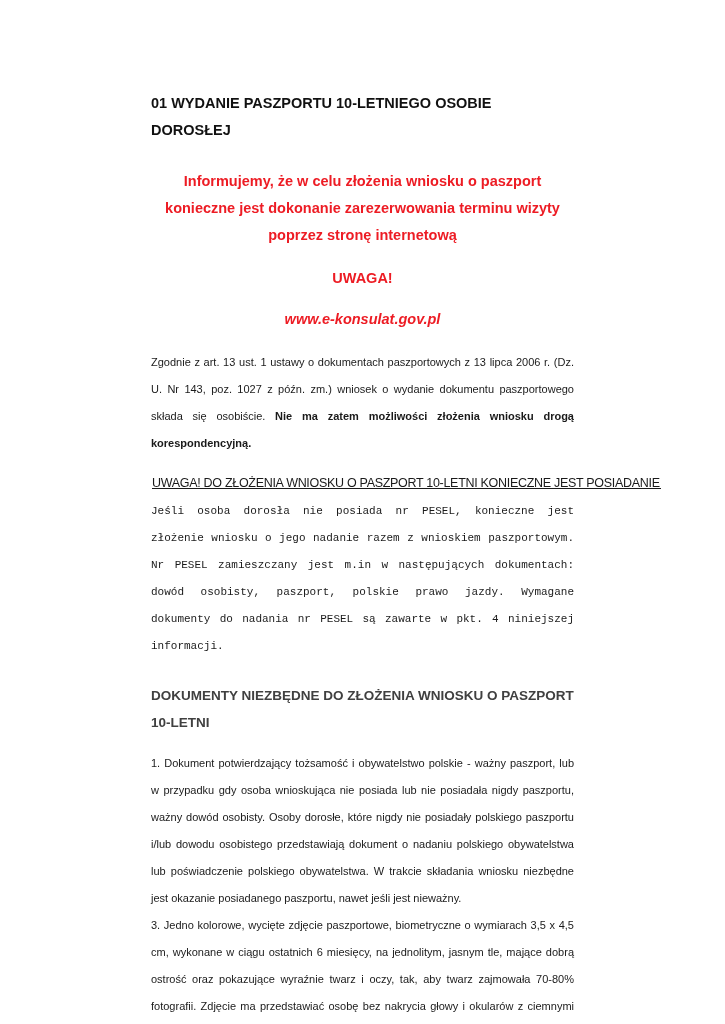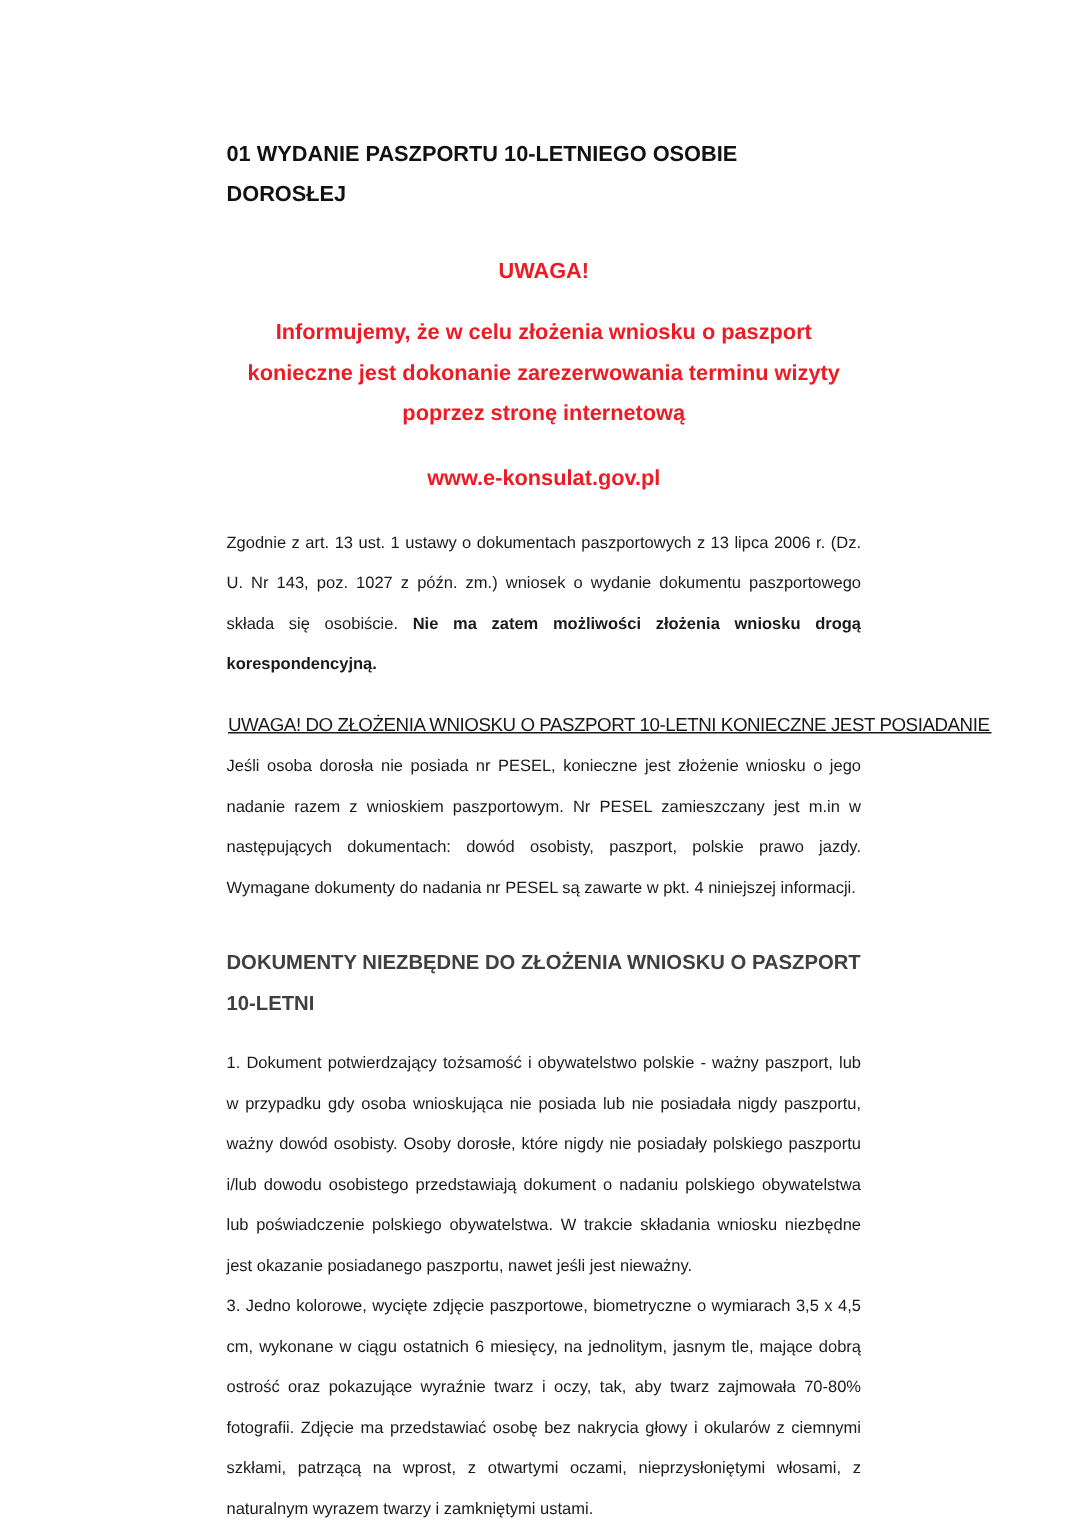--- a/index.html
+++ b/index.html
@@ -31,53 +31,53 @@
     color: #111111;
   }
   .red {
     color: var(--accent, #ed1c24);
     font-weight: bold;
     font-size: 14.5px;
   }
   .center { text-align: center; }
   .notice-heading { margin: 0 0 14px 0 !important; }
   .notice-text   { margin: 0 0 16px 0 !important; }
-  .notice-url    { margin: 0 0 16px 0 !important; }
+  .notice-url    { margin: 0 0 16px 0 !important; font-style: italic; }
   .body {
     font-size: 11px;
     color: #1a1a1a;
   }
   .just { text-align: justify; }
   .b { font-weight: bold; }
   .intro { margin: 0 0 13px 0 !important; }
   .pesel-heading {
     text-decoration: underline;
     white-space: nowrap;
     font-size: 12.5px;
     letter-spacing: -0.3px;
   }
-  .pesel-body { margin: 0 0 5px 0 !important; }
+  .pesel-body { margin: 0 0 5px 0 !important; font-family: Liberation Mono, monospace; }
   .section-head {
     font-size: 13.5px;
     font-weight: bold;
     margin: 22px 0 14px 0 !important;
     color: #404040;
   }
   .item { margin: 0 !important; }
 </style>
 </head>
 <body>
 
 <div class="page">
 
   <h1 class="doc-title">01 WYDANIE PASZPORTU 10-LETNIEGO OSOBIE DOROSŁEJ</h1>
 
+  <p class="red center notice-text">Informujemy, że w celu złożenia wniosku o paszport konieczne jest dokonanie zarezerwowania terminu wizyty poprzez stronę internetową</p>
+
   <p class="red center notice-heading">UWAGA!</p>
-
-  <p class="red center notice-text">Informujemy, że w celu złożenia wniosku o paszport konieczne jest dokonanie zarezerwowania terminu wizyty poprzez stronę internetową</p>
 
   <p class="red center notice-url">www.e-konsulat.gov.pl</p>
 
   <p class="body just intro"><span>Zgodnie z art. 13 ust. 1 ustawy o dokumentach paszportowych z 13 lipca 2006 r. (Dz. U. Nr 143, poz. 1027 z późn. zm.) wniosek o wydanie dokumentu paszportowego składa się osobiście. </span><span class="b">Nie ma zatem możliwości złożenia wniosku drogą korespondencyjną.</span></p>
 
   <p class="body pesel-heading">UWAGA! DO ZŁOŻENIA WNIOSKU O PASZPORT 10-LETNI KONIECZNE JEST POSIADANIE NR PESEL</p>
 
   <p class="body just pesel-body">Jeśli osoba dorosła nie posiada nr PESEL, konieczne jest złożenie wniosku o jego nadanie razem z wnioskiem paszportowym. Nr PESEL zamieszczany jest m.in w następujących dokumentach: dowód osobisty, paszport, polskie prawo jazdy. Wymagane dokumenty do nadania nr PESEL są zawarte w pkt. 4 niniejszej informacji.</p>
 
   <p class="section-head">DOKUMENTY NIEZBĘDNE DO ZŁOŻENIA WNIOSKU O PASZPORT 10-LETNI</p>

